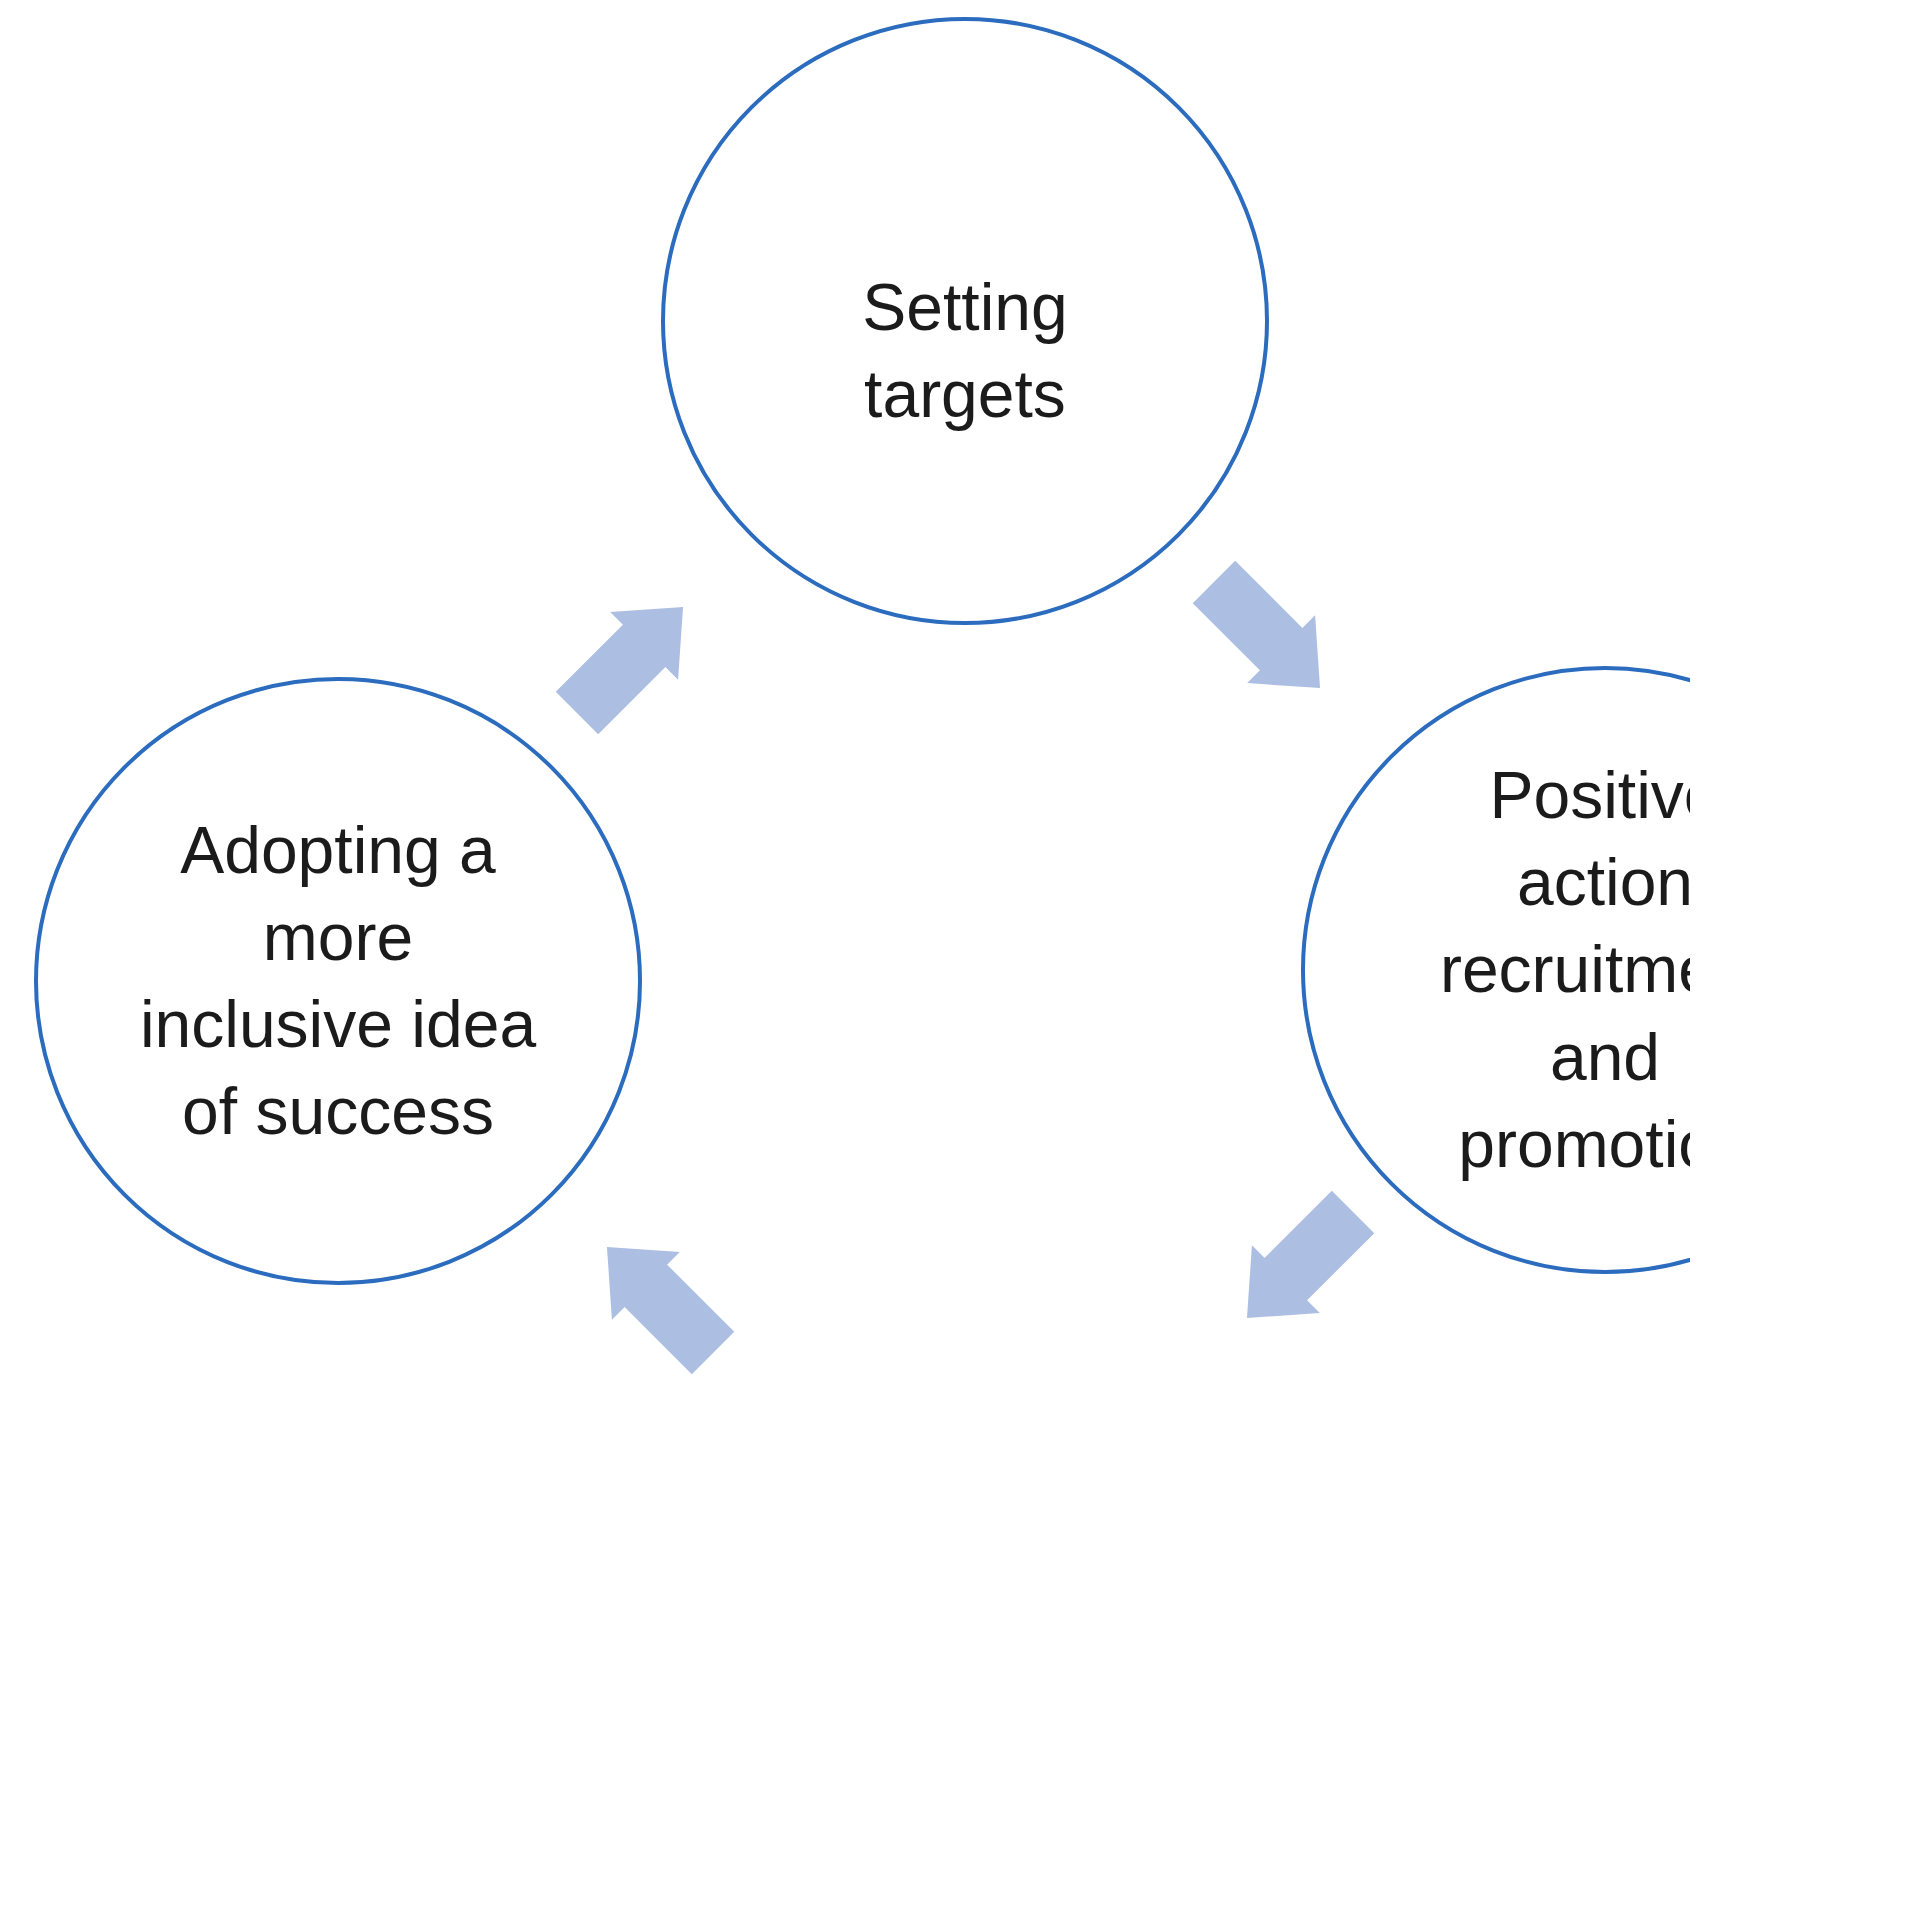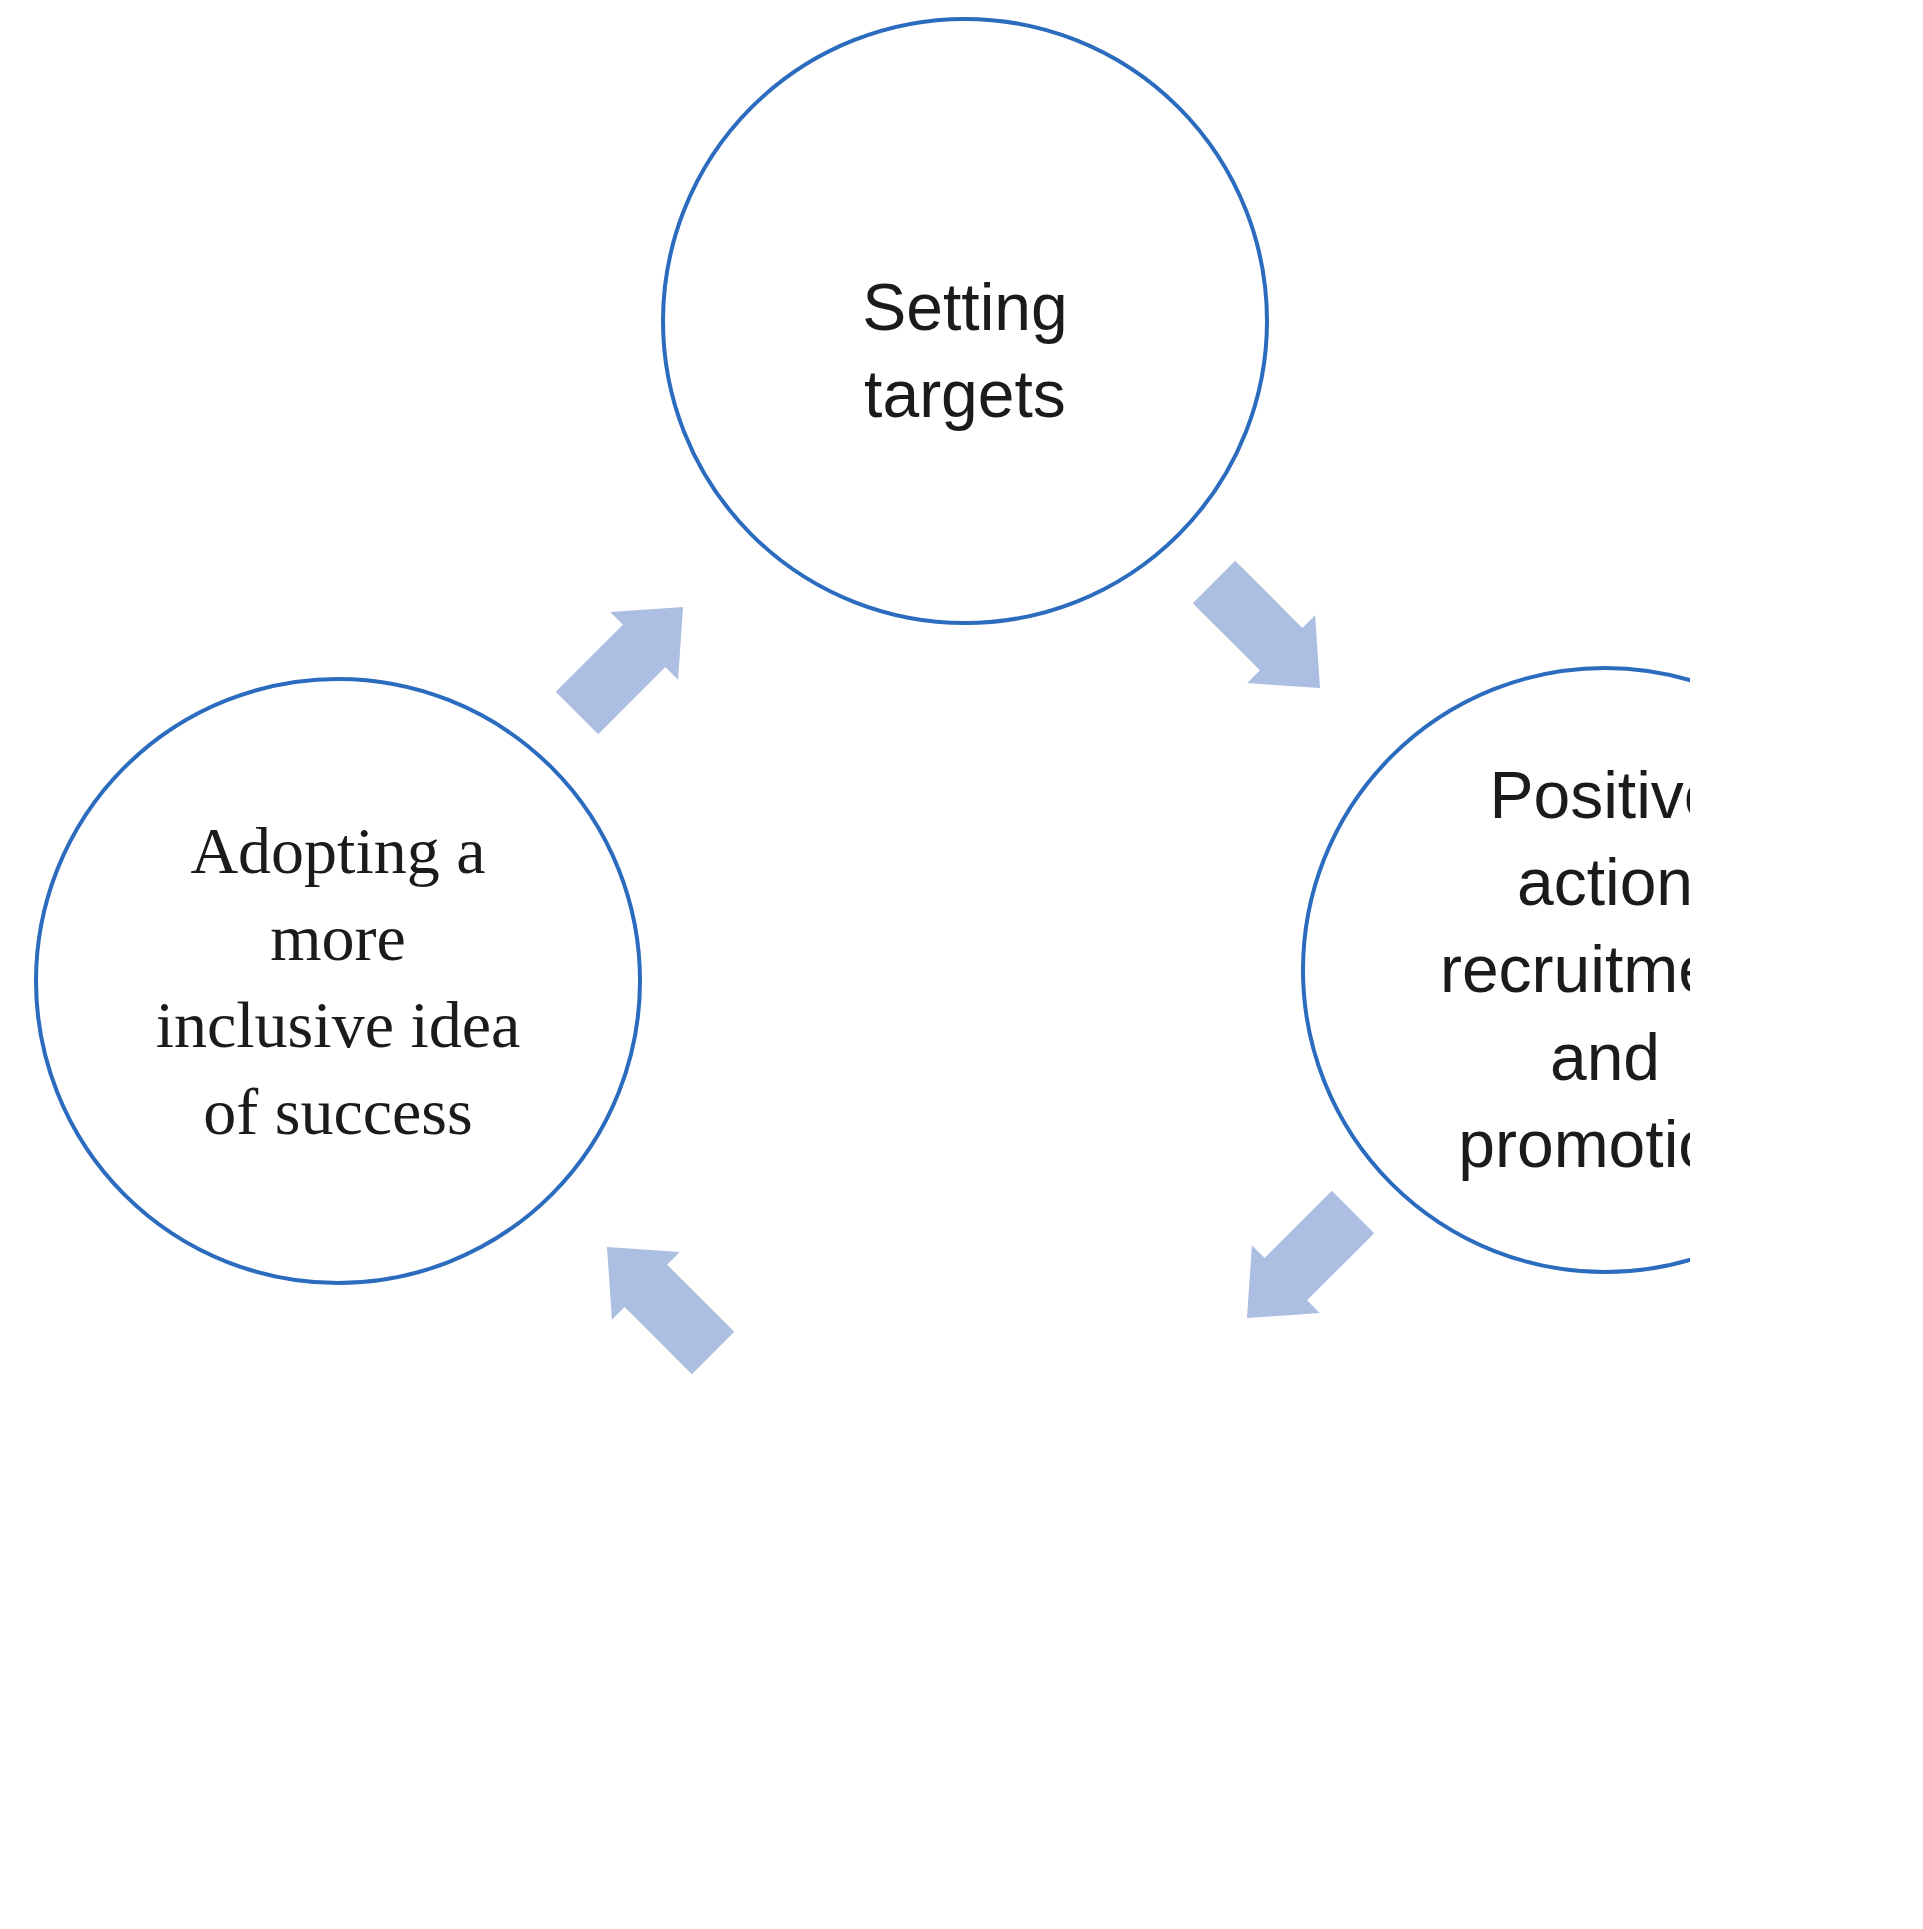--- a/index.html
+++ b/index.html
@@ -17,21 +17,21 @@
     position:relative;
     width:1690px;
     height:1929px;
     background:var(--background);
     overflow:hidden;
   }
   .node{position:absolute;width:610px;height:610px;}
   .node-top{left:660px;top:16px;}
   .node-right{left:1300px;top:665px;}
   .node-bottom{left:670px;top:1307px;}
-  .node-left{left:33px;top:676px;font-family:Liberation Serif, serif;}
+  .node-left{left:33px;top:676px;}
   .ring{position:absolute;inset:0;width:100%;height:100%;}
   .ring circle{
     fill:none;
     stroke:var(--circle-stroke);
     stroke-width:4;
   }
   .label{
     position:absolute;inset:0;
     display:flex;align-items:center;justify-content:center;
     text-align:center;

